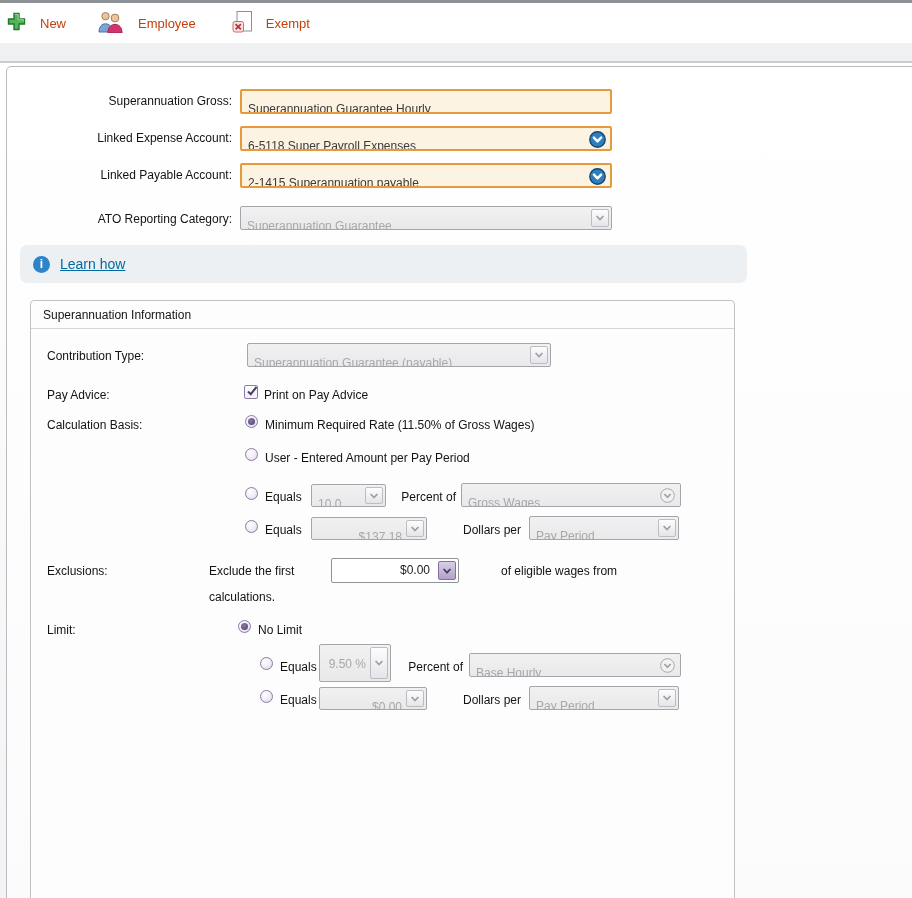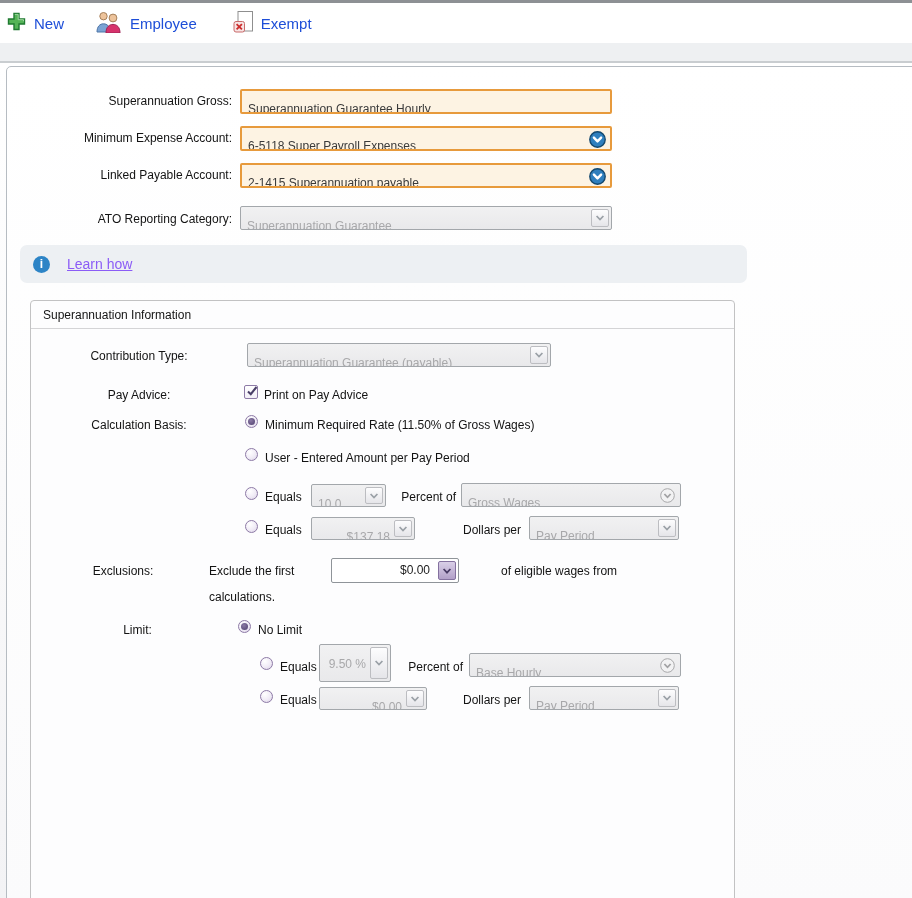--- a/index.html
+++ b/index.html
@@ -2,21 +2,21 @@
 <html><head>
 <meta charset="utf-8">
 <style>
   html,body{margin:0;padding:0;width:912px;height:898px;overflow:hidden;
     font-family:"Liberation Sans",sans-serif;font-size:12px;color:#161616;background:#fff}
   *{box-sizing:border-box}
 
   
   .toolbar{position:absolute;left:0;top:0;width:912px;height:43px;background:#fff;
     border-top:3px solid #8d9094;display:flex;align-items:center}
-  .tb-item{display:flex;align-items:center;gap:7px;font-size:15px;color:#1d4ed8;cursor:default}
+  .tb-item{display:flex;align-items:center;gap:13px;font-size:13px;color:#c2410c;cursor:default}
   .tb-new{margin-left:6px}
   .tb-emp{margin-left:30px}
   .tb-exe{margin-left:36px}
 
   .band{position:absolute;left:0;top:43px;width:912px;height:20px;background:#eef0f2;
     border-bottom:2px solid #c9cdd0}
   .content{position:absolute;left:0;top:65px;width:912px;height:833px;
     background:linear-gradient(#ffffff,#f3f3f5)}
   .panel{position:absolute;left:6px;top:66px;width:916px;height:842px;
     border:1px solid #b6bcc2;border-radius:5px;background:linear-gradient(#ffffff,#fbfbfc)}
@@ -40,28 +40,28 @@
   .ecombo{position:absolute;height:25px;border:1px solid #8f9499;border-radius:2px;background:#fff;
     color:#1b1b1b;line-height:23px;padding:0 28px 0 6px;white-space:nowrap}
   .ecombo .cbtn{background:linear-gradient(#d9cfe7,#b2a0c8);border:1px solid #84719f}
 
   
   .infobar{position:absolute;left:20px;top:245px;width:727px;height:38px;background:#edf0f3;
     border-radius:7px;display:flex;align-items:center;font-size:14px;color:#101010}
   .info-icon{flex:0 0 17px;width:17px;height:17px;border-radius:50%;background:#2d84c6;
     color:#fff;font-weight:bold;font-size:12px;line-height:17px;text-align:center;
     margin:0 9px 0 13px}
-  .infobar a{color:#8b5cf6;text-decoration:underline;margin-left:8px;cursor:pointer}
+  .infobar a{color:#0369a1;text-decoration:underline;margin-left:1px;cursor:pointer}
 
   
   .groupbox{position:absolute;left:30px;top:300px;width:705px;height:640px;border:1px solid #c2c2c3;
     border-radius:4px;background:#fdfdfe}
   .gb-title{position:absolute;left:12px;top:7px;color:#141414}
   .gb-sep{position:absolute;left:0;right:0;top:27px;border-bottom:1px solid #d4d4d6}
-  .glabel{position:absolute;left:7px;width:202px;text-align:center;color:#131313;white-space:nowrap}
+  .glabel{position:absolute;left:16px;width:202px;text-align:left;color:#131313;white-space:nowrap}
   .gtext{position:absolute;color:#131313;white-space:nowrap}
 
   .radio{position:absolute;width:13px;height:13px;border:1px solid #8d7aa6;border-radius:50%;
     background:radial-gradient(circle at 35% 30%,#ffffff 0%,#f0ebf6 55%,#d9d0e4 100%);cursor:pointer}
   .radio.sel::after{content:"";position:absolute;left:2px;top:2px;width:7px;height:7px;
     border-radius:50%;background:radial-gradient(circle at 40% 35%,#8a79a5,#4e3f6d)}
   .checkbox{position:absolute;width:14px;height:14px;border:1px solid #8d7aa6;border-radius:2px;
     background:linear-gradient(#ffffff,#f2eef7);cursor:pointer}
   .checkbox svg{position:absolute;left:0;top:-2px}
 </style>
@@ -99,21 +99,21 @@
     </span>
     <span>Exempt</span>
   </div>
 </div>
 
 <div class="band"></div>
 <div class="content"></div>
 <div class="panel"></div>
 
 <div class="flabel" style="top:94px">Superannuation Gross:</div>
-<div class="flabel" style="top:131px">Minimum Expense Account:</div>
+<div class="flabel" style="top:131px">Linked Expense Account:</div>
 <div class="flabel" style="top:168px">Linked Payable Account:</div>
 <div class="flabel" style="top:212px">ATO Reporting Category:</div>
 
 <div class="hl-input" style="top:89px;padding-right:6px">
   <span>Superannuation Guarantee Hourly</span>
 </div>
 
 <div class="hl-input" style="top:126px">
   <span>6-5118 Super Payroll Expenses</span>
   <span class="acct-btn">
@@ -193,21 +193,21 @@
     <span class="circbtn">
       <svg width="15" height="15" viewBox="0 0 15 15">
         <circle cx="7.5" cy="7.5" r="6.8" fill="#f2f2f3" stroke="#a8a8aa"></circle>
         <path d="M4.4 6 L7.5 9.3 L10.6 6" stroke="#a2a2a4" stroke-width="1.8" fill="none"></path>
       </svg>
     </span>
   </div>
 
   <span class="radio" style="left:214px;top:219px"></span>
   <div class="gtext" style="left:234px;top:222px">Equals</div>
-  <div class="dcombo vright" style="left:280px;top:216px;width:104px;height:23px">
+  <div class="dcombo vright" style="left:280px;top:216px;width:116px;height:23px">
     <span>$137.18</span>
     <span class="cbtn">
       <svg width="10" height="8" viewBox="0 0 10 8">
           <path d="M1.6 2 L5 5.6 L8.4 2" stroke="#9aa0a6" stroke-width="1.7" fill="none"></path>
         </svg>
     </span>
   </div>
   <div class="gtext" style="left:418px;top:222px;width:72px;text-align:right">Dollars per</div>
   <div class="dcombo" style="left:498px;top:215px;width:150px">
     <span>Pay Period</span>

